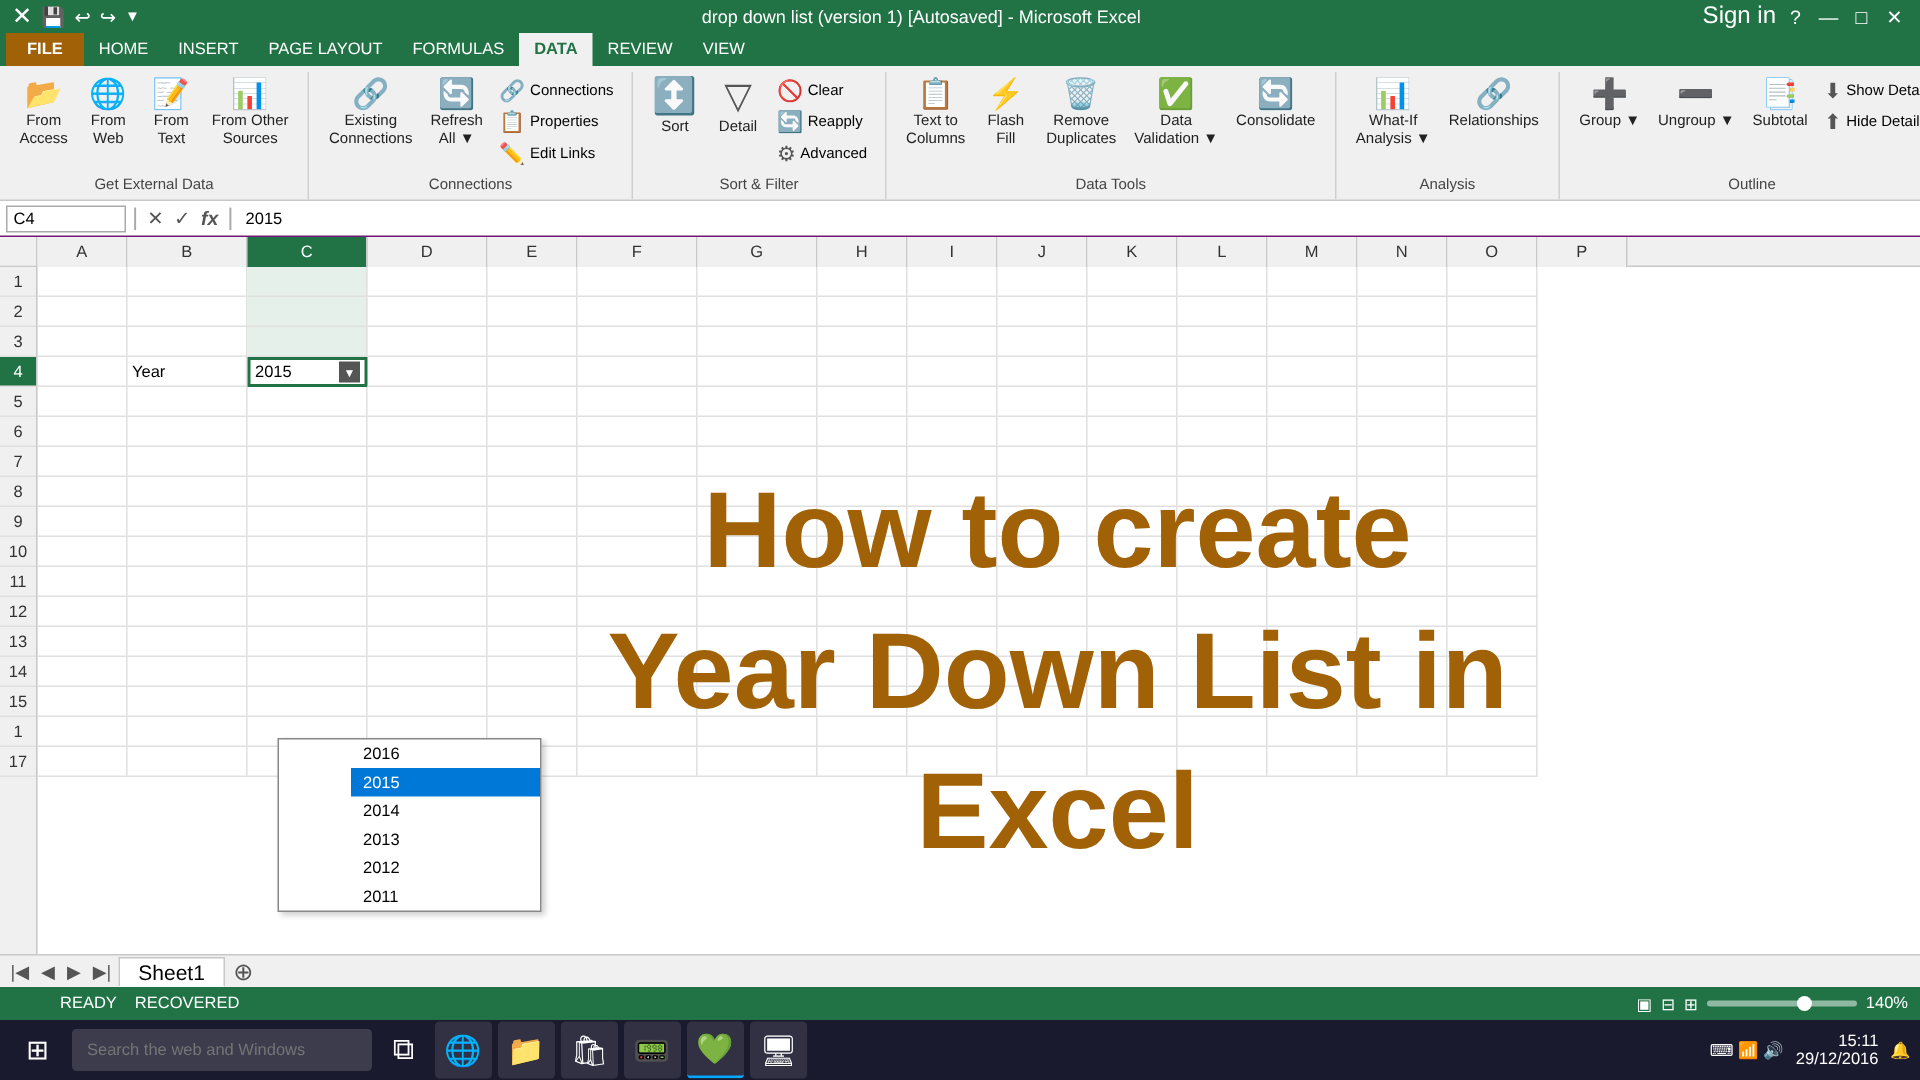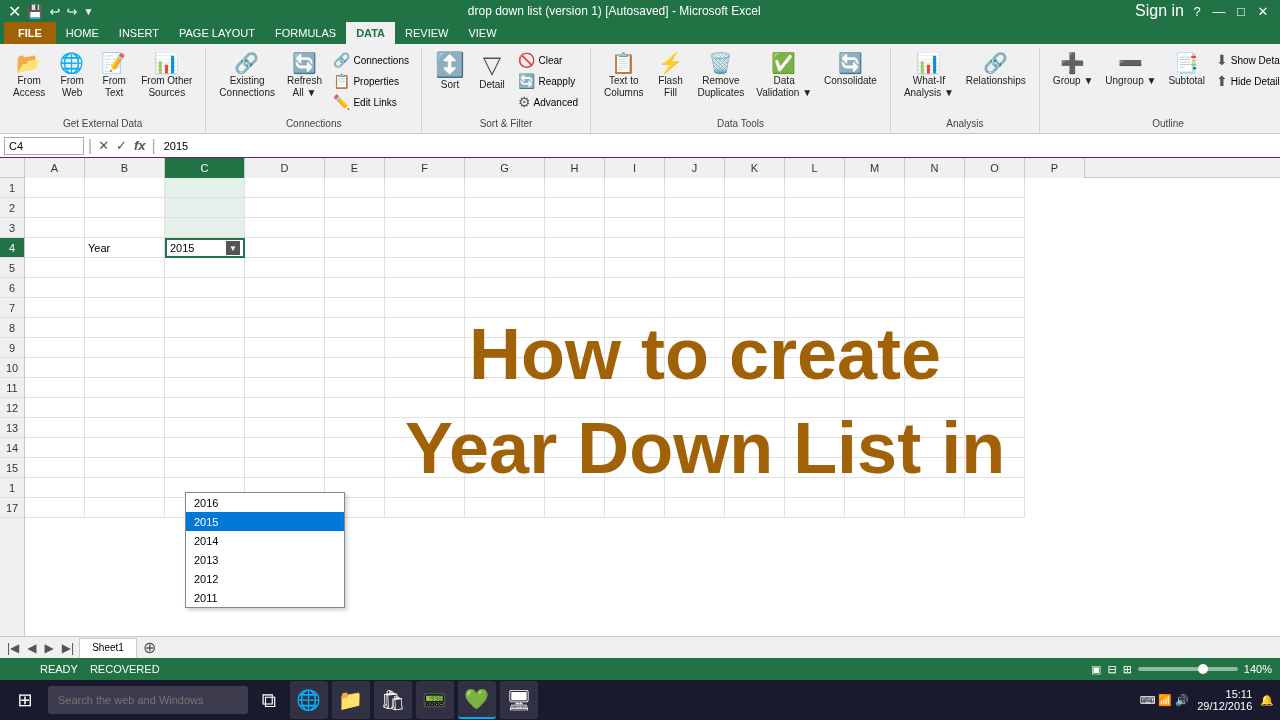--- a/index.html
+++ b/index.html
@@ -216,22 +216,23 @@
       font-size: 8px; color: white; cursor: pointer;
     }
 
     
     .dropdown-list {
       position: absolute;
       top: 314px; left: 160px;
       background: white;
       border: 1px solid #888;
       z-index: 100;
-      width: 160px;
+      width: 176px;
       box-shadow: 2px 2px 4px rgba(0,0,0,0.2);
+      padding-left: 48px;
     }
     .dropdown-item {
       padding: 2px 8px;
       font-size: 11px;
       cursor: pointer;
       height: 19px;
       display: flex; align-items: center;
     }
     .dropdown-item.selected { background: #0078d7; color: white; }
 
@@ -259,21 +260,21 @@
     }
     .sheet-nav-btn {
       font-size: 12px; cursor: pointer; padding: 0 3px; color: #555;
       background: none; border: none;
     }
     .sheet-tab {
       background: white;
       border: 1px solid #c8c8c8;
       border-bottom: none;
       padding: 2px 12px;
-      font-size: 10px;
+      font-size: 14px;
       cursor: pointer;
       height: 20px;
       display: flex; align-items: center;
     }
     .sheet-tab.active { background: white; border-bottom: 1px solid white; }
     .sheet-add-btn {
       font-size: 16px; cursor: pointer; padding: 0 4px; color: #555;
       background: none; border: none;
     }
 
@@ -893,20 +894,21 @@
           <div class="dropdown-item selected">2015</div>
           <div class="dropdown-item">2014</div>
           <div class="dropdown-item">2013</div>
           <div class="dropdown-item">2012</div>
           <div class="dropdown-item">2011</div>
         </div>
 
         <div class="overlay-text">
           <div>How to create</div>
           <div>Year Down List in</div>
+          <div>Excel</div>
         </div>
       </div>
     </div>
 
     <div class="sheet-tabs-bar">
       <button class="sheet-nav-btn">|◀</button>
       <button class="sheet-nav-btn">◀</button>
       <button class="sheet-nav-btn">▶</button>
       <button class="sheet-nav-btn">▶|</button>
       <div class="sheet-tab active">Sheet1</div>

